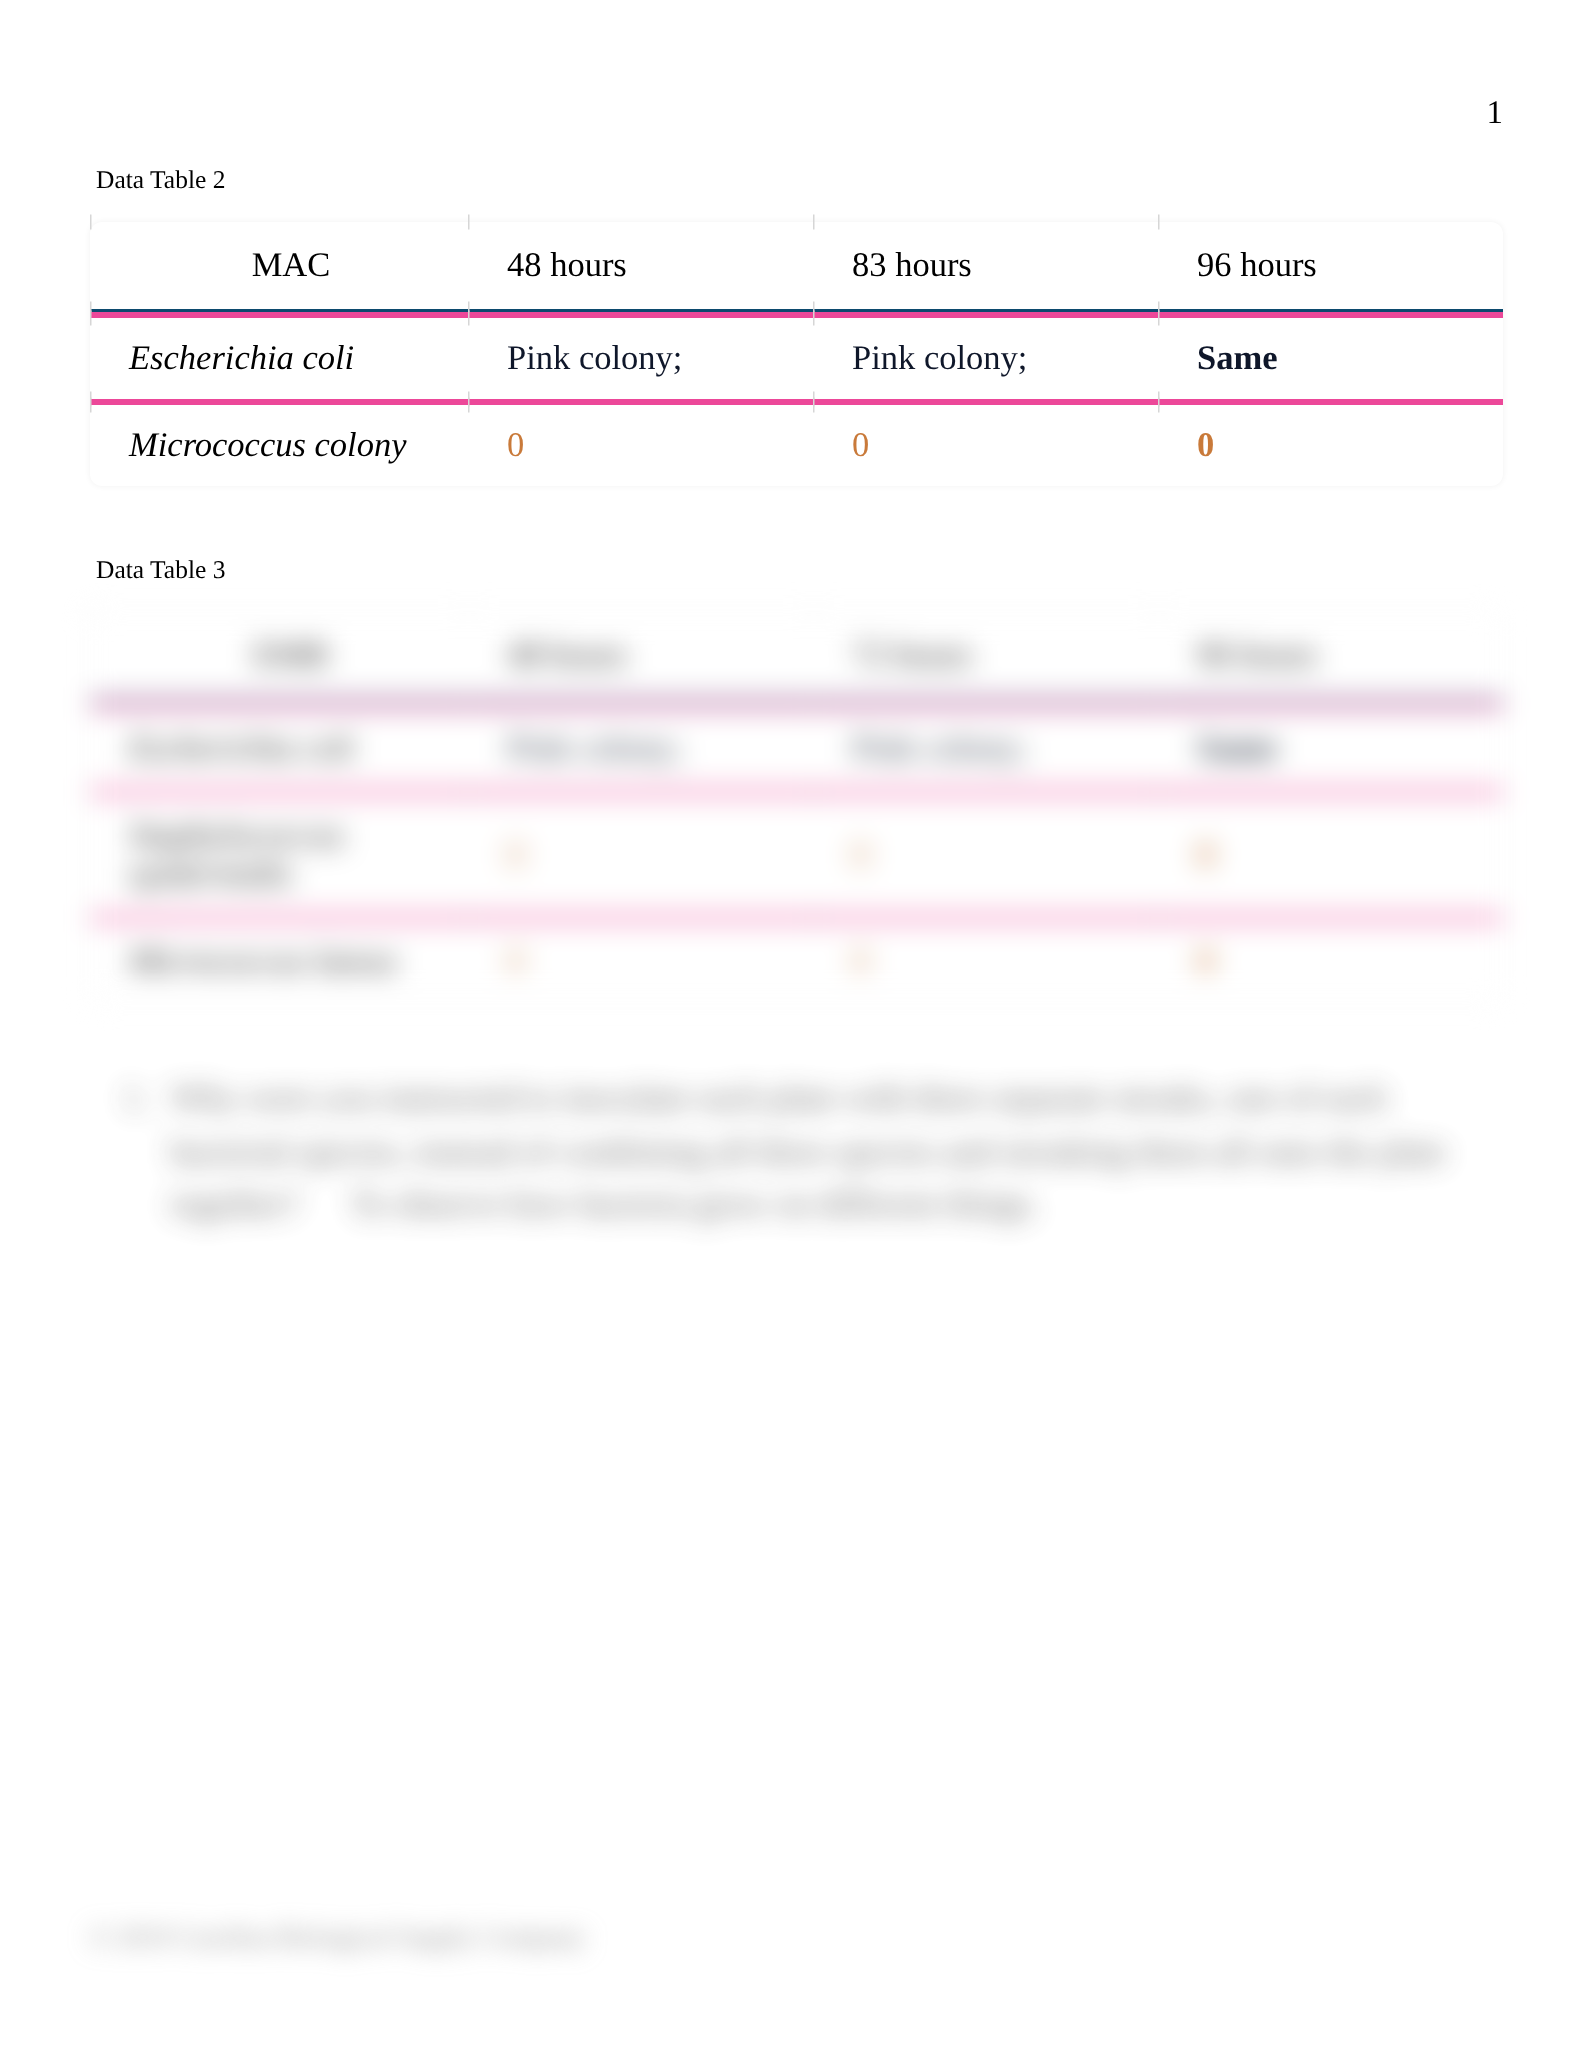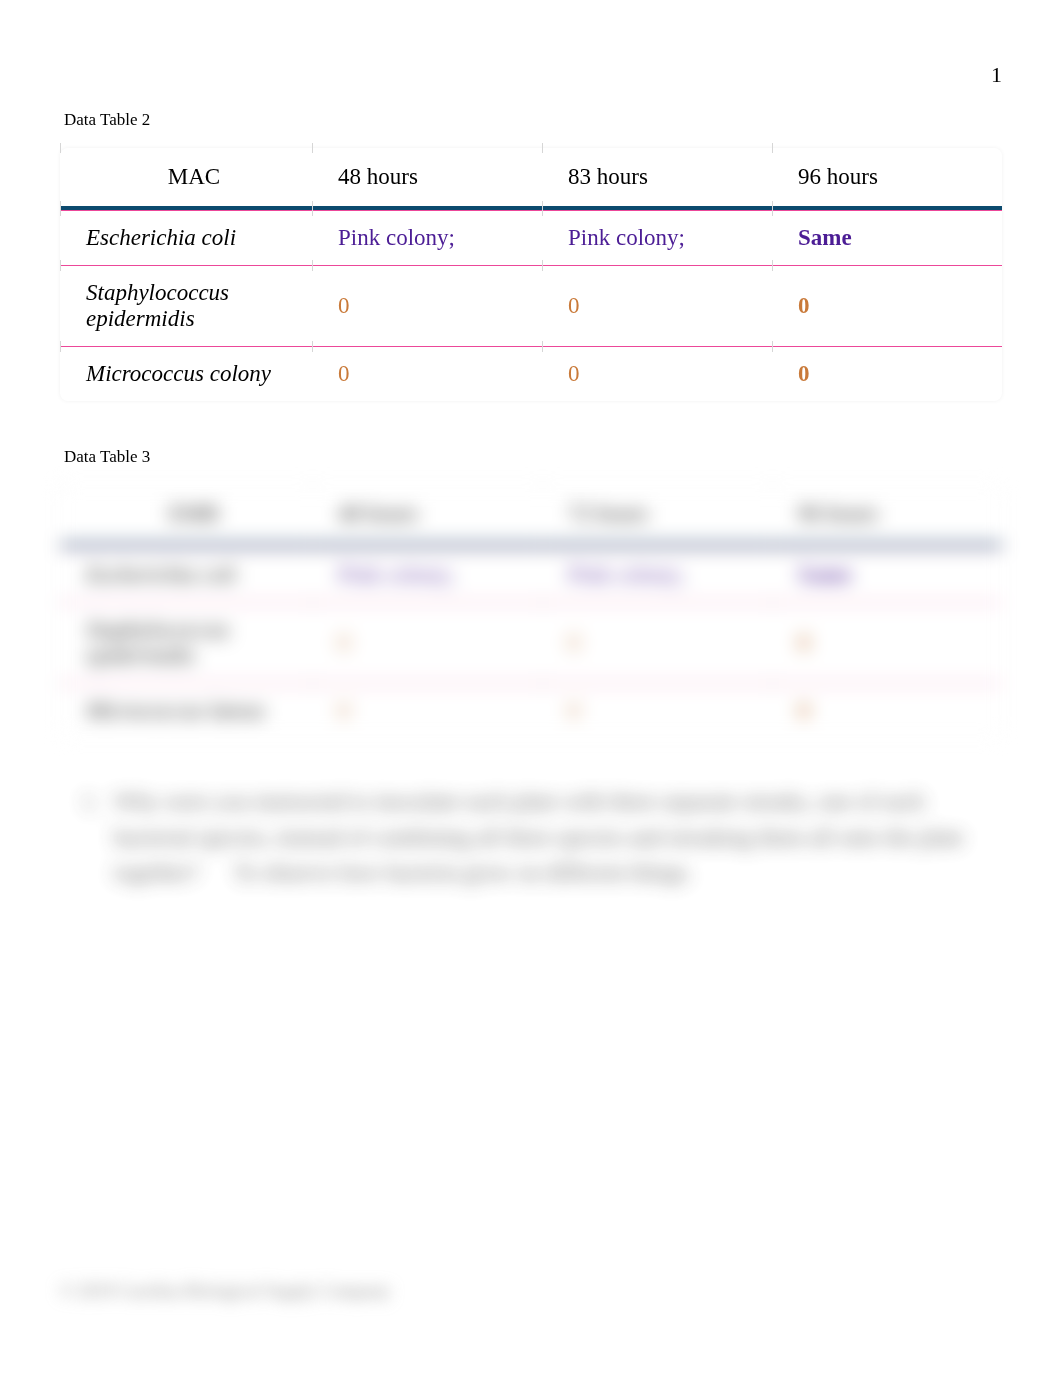--- a/index.html
+++ b/index.html
@@ -59,21 +59,21 @@
       text-align: center;
     }
     .data-table tr {
       position: relative;
     }
     .col1 { width: 252px; }
     .col2 { width: 230px; }
     .col3 { width: 230px; }
     .col4 { width: 230px; font-weight: bold; }
     .italic { font-style: italic; }
-    .blue { color: #4c1d95; }
+    .blue { color: #0f172a; }
     .orange { color: #c97a3a; }
     
     .vsep {
       position: relative;
     }
     .vsep::before {
       content: "";
       position: absolute;
       left: 0;
       top: -5px;
@@ -119,24 +119,24 @@
     .footer {
       position: absolute;
       bottom: 74px;
       left: 60px;
       font-size: 18px;
       color: #8a8a8a;
       filter: blur(8px);
     }
     
     .rowline td, .rowline th {
-      border-top: 1px solid #ec4899;
+      border-top: 4px solid #ec4899;
     }
     .header-row th {
-      border-bottom: 4px solid #0c4a6e;
+      border-bottom: 2px solid #0c4a6e;
     }
     .data-table-wrapper {
       position: relative;
     }
   </style>
 </head>
 <body>
 
 <div class="page-number">1</div>
 
@@ -152,26 +152,20 @@
         <th class="col3 vsep bottom">83 hours</th>
         <th class="col4 vsep bottom">96 hours</th>
       </tr>
       <tr class="rowline">
         <td class="col1 italic vsep bottom">Escherichia coli</td>
         <td class="col2 blue vsep bottom">Pink colony;</td>
         <td class="col3 blue vsep bottom">Pink colony;</td>
         <td class="col4 blue vsep bottom">Same</td>
       </tr>
       <tr class="rowline">
-        <td class="col1 italic vsep bottom">Staphylococcus epidermidis</td>
-        <td class="col2 orange vsep bottom">0</td>
-        <td class="col3 orange vsep bottom">0</td>
-        <td class="col4 orange vsep bottom">0</td>
-      </tr>
-      <tr class="rowline">
         <td class="col1 italic vsep">Micrococcus colony</td>
         <td class="col2 orange vsep">0</td>
         <td class="col3 orange vsep">0</td>
         <td class="col4 orange vsep">0</td>
       </tr>
     </tbody>
       </table>
   </div>
 
   <div class="section3">

